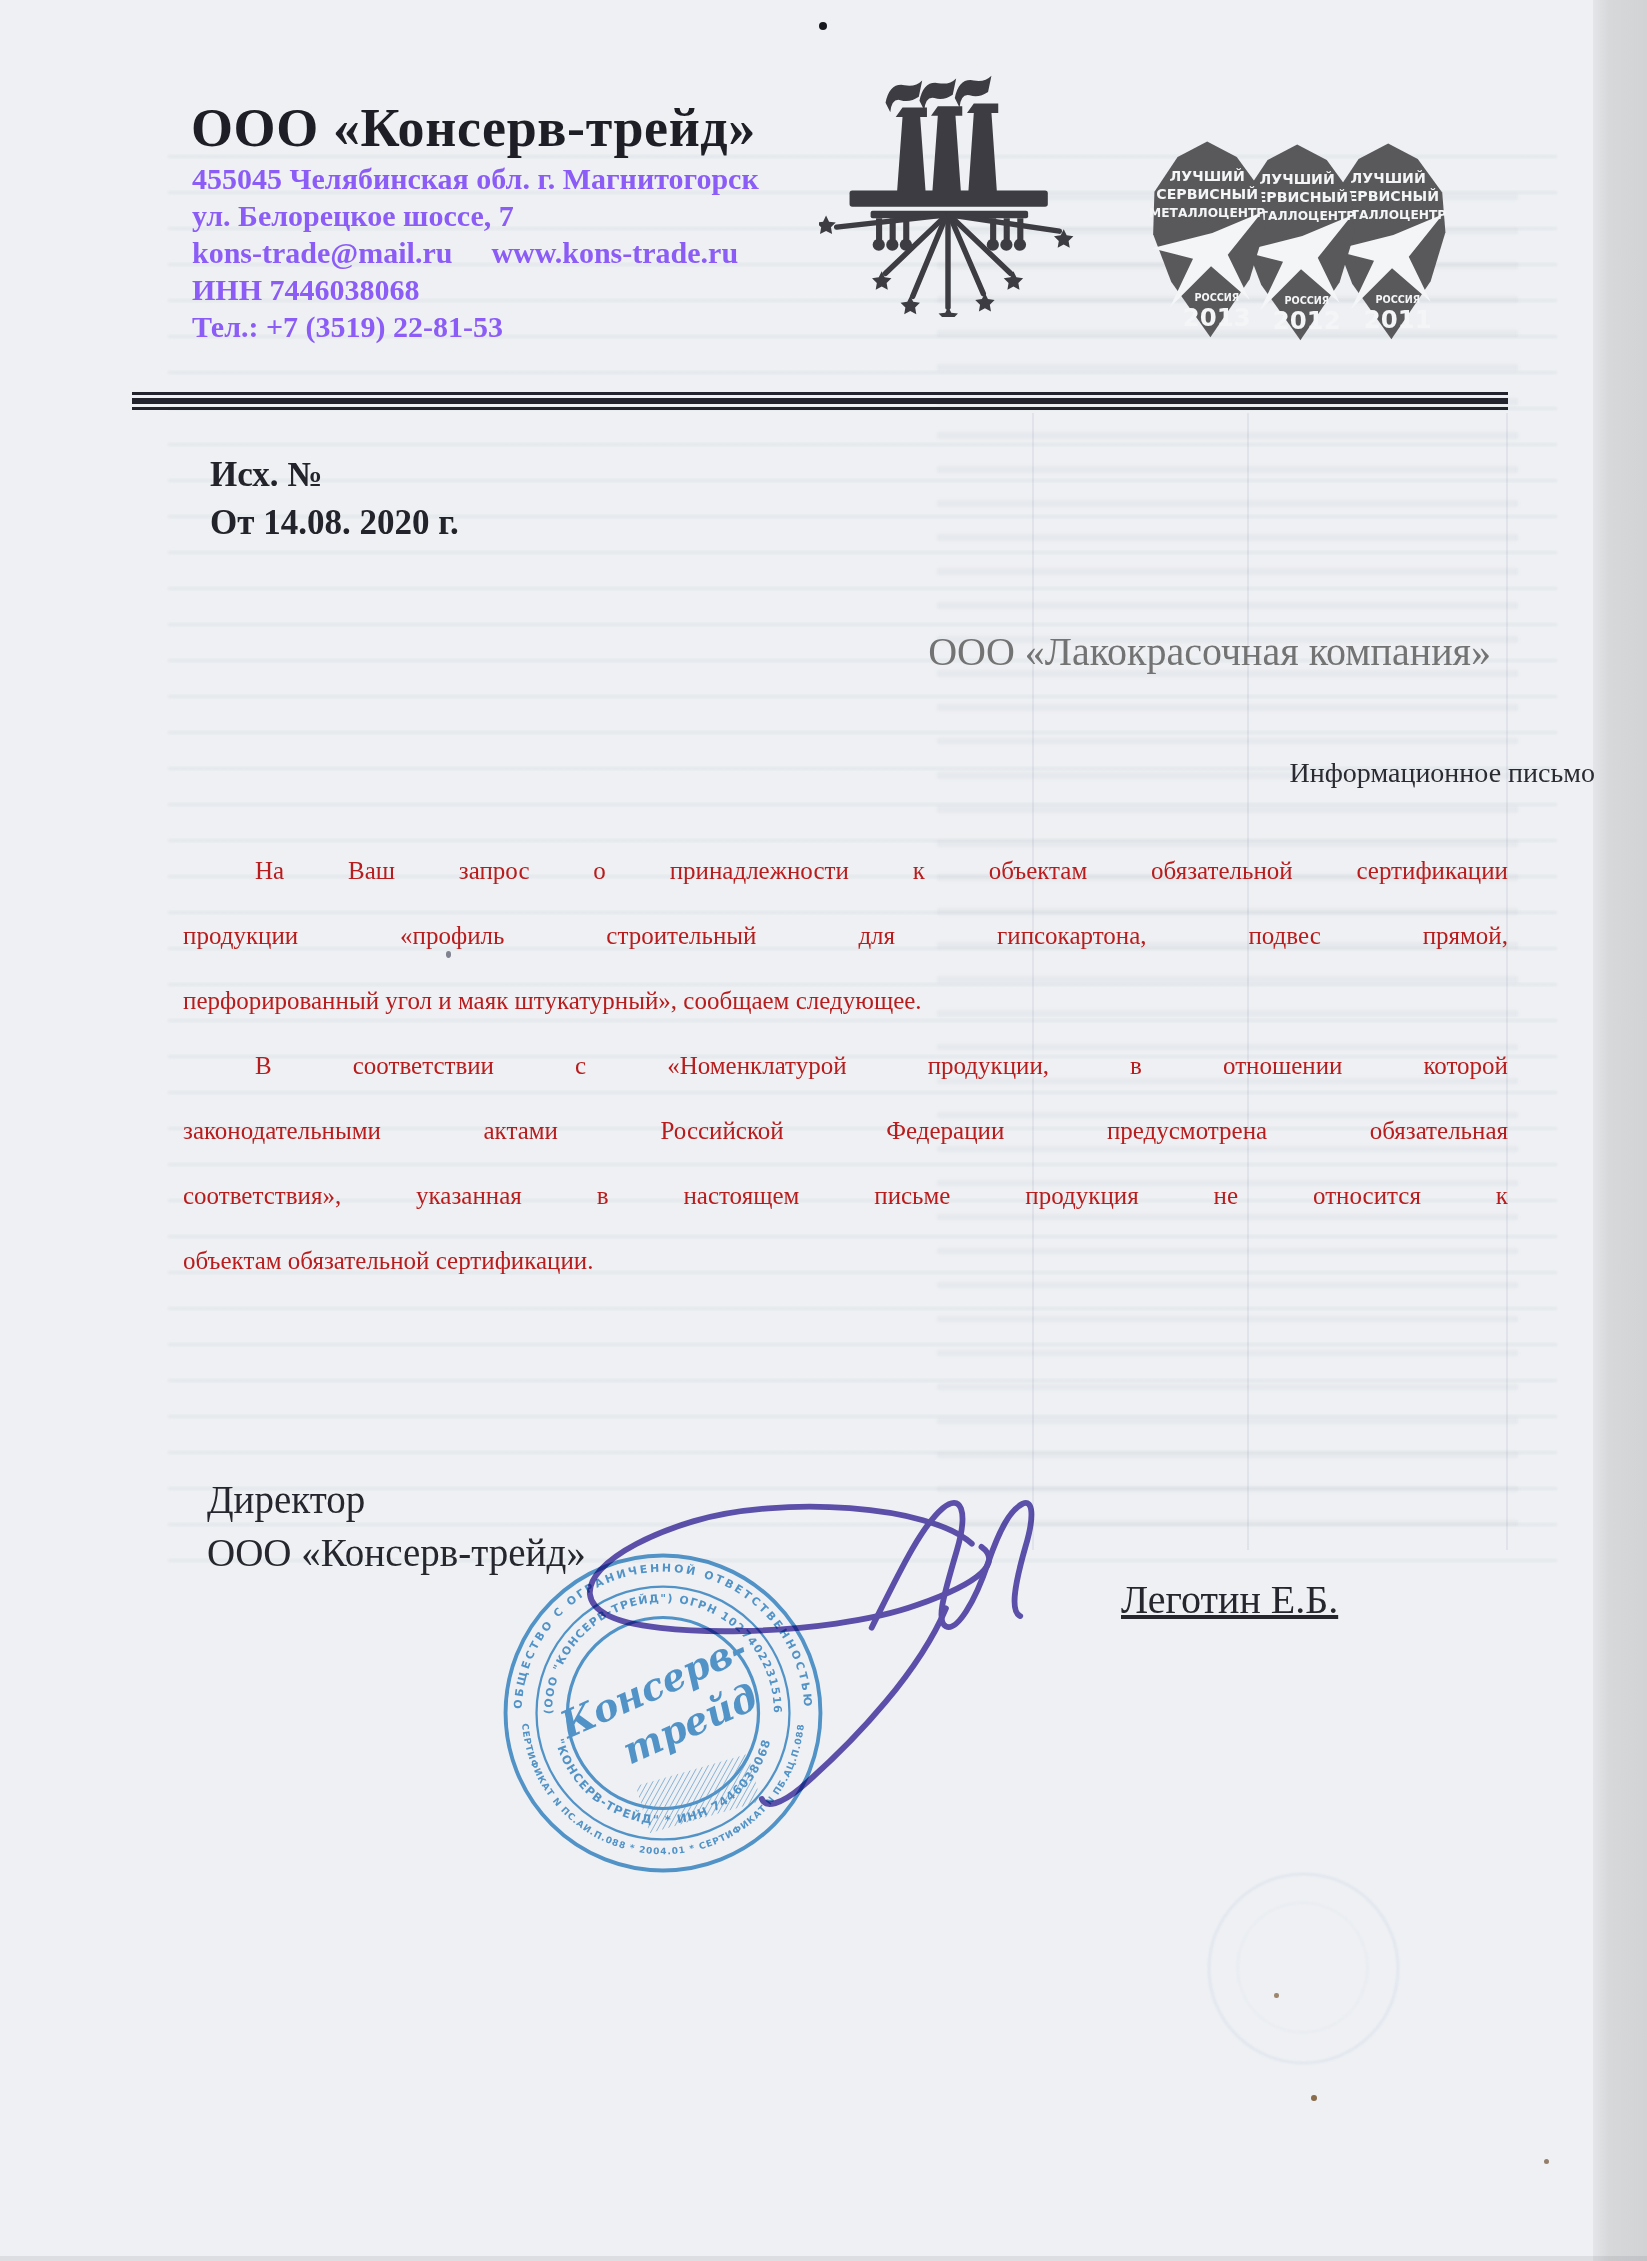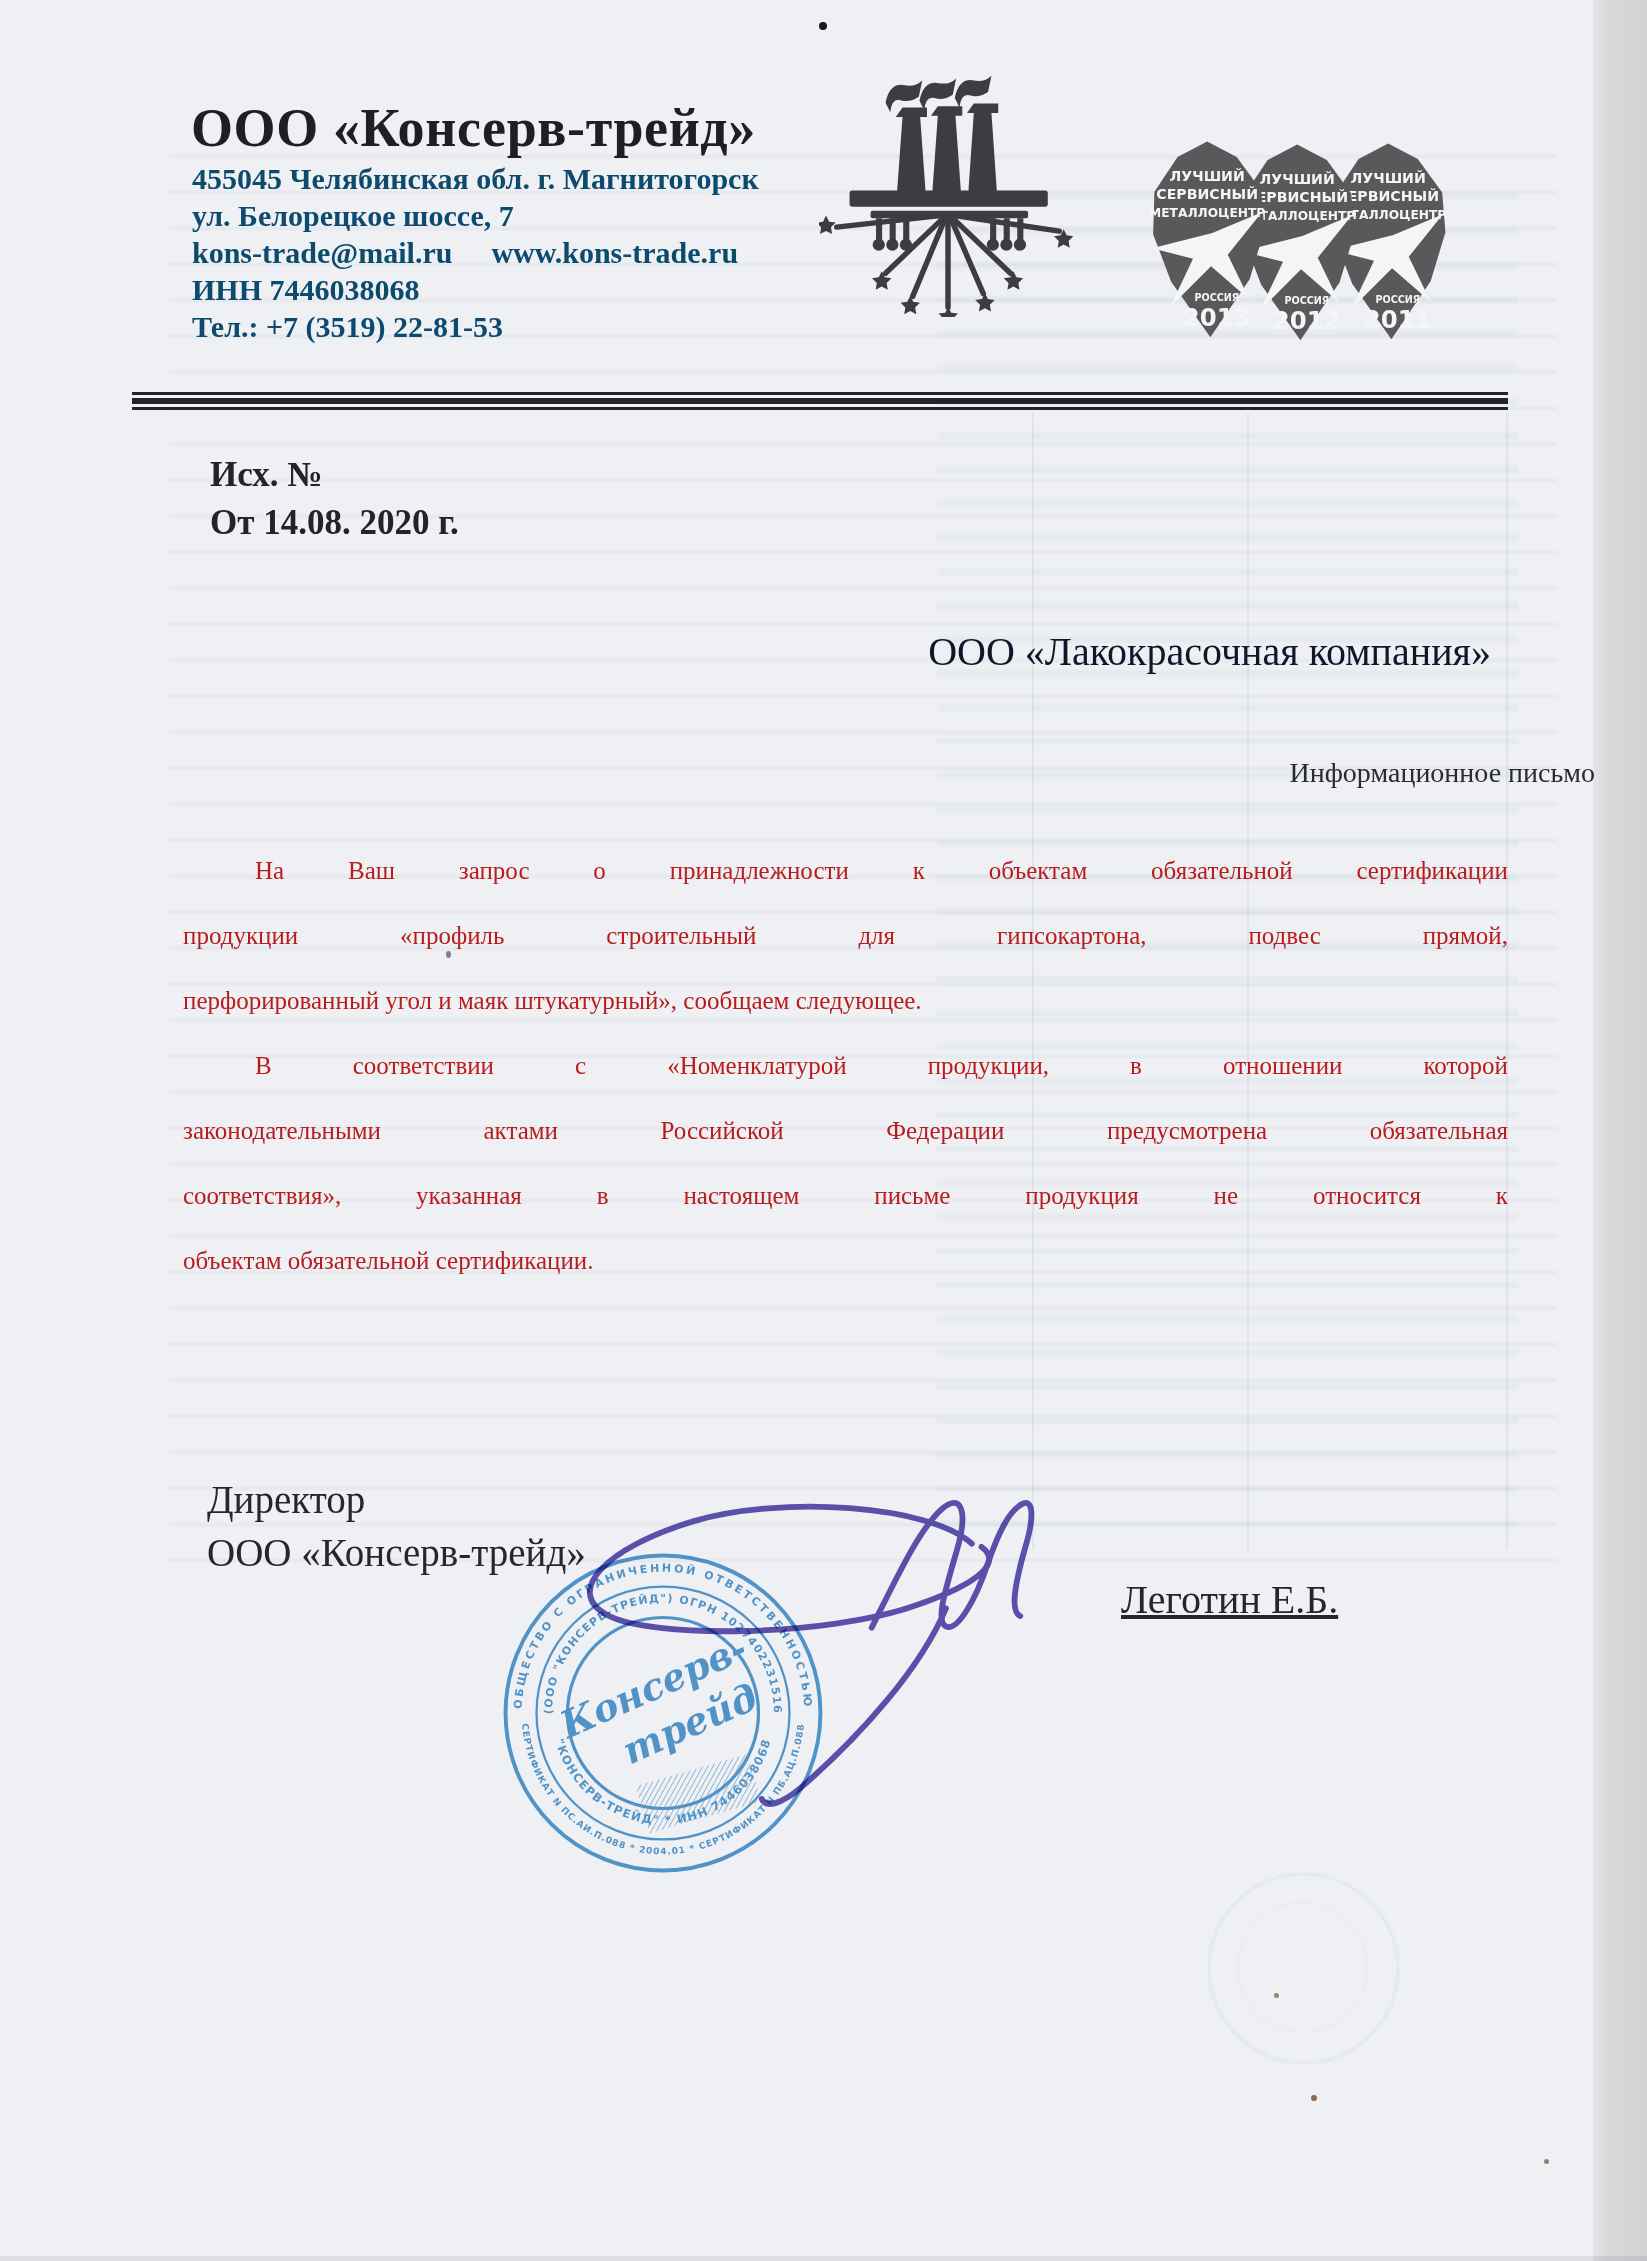--- a/index.html
+++ b/index.html
@@ -18,41 +18,41 @@
     filter:blur(1px);}
   .bleed-rows2{left:937px;top:194px;width:581px;height:1356px;z-index:1;
     background:repeating-linear-gradient(to bottom,rgba(104,118,148,.055) 0 6.5px,rgba(104,118,148,0) 6.5px 34px);
     filter:blur(1.6px);}
   .bleed-vline{top:413px;width:1.9px;height:1137px;background:rgba(110,122,152,.10);z-index:1;filter:blur(0.6px);}
   .bleed-stamp{left:1208px;top:1873px;width:187px;height:187px;border:2.6px solid rgba(90,130,200,.10);border-radius:50%;z-index:1;filter:blur(1.3px);}
   .bleed-stamp-inner{left:1237px;top:1902px;width:129px;height:129px;border:1.9px solid rgba(90,130,200,.08);border-radius:50%;z-index:1;filter:blur(1.3px);}
   .speck{border-radius:50%;z-index:4;}
   
   .company-title{left:191px;top:97px;font-size:54px;font-weight:bold;letter-spacing:0.6px;color:#1e1e26;z-index:3;}
-  .company-details{left:192px;top:160px;font-size:30px;font-weight:bold;line-height:37px;color:#0c4a6e;z-index:3;}
+  .company-details{left:192px;top:160px;font-size:30px;font-weight:bold;line-height:37px;color:#8b5cf6;z-index:3;}
   .company-details .row{white-space:nowrap;}
   .website{margin-left:39px;}
   
   .factory-logo{left:819px;top:72px;z-index:3;}
   .top-dot{left:819px;top:22px;width:8.4px;height:8.4px;background:#17171f;border-radius:50%;z-index:3;}
   
   .badge{top:140px;z-index:3;}
   .badge.b1{left:1148px;z-index:5;}
   .badge.b2{left:1238px;top:143px;z-index:4;}
   .badge.b3{left:1329px;top:142px;z-index:3;}
   
   .sep{left:132px;top:392px;width:1376px;z-index:3;}
   .sep .l1{height:3.2px;background:#23232e;}
   .sep .g{height:3.2px;}
   .sep .l2{height:5.2px;background:#23232e;}
   .sep .l3{height:3.2px;background:#23232e;}
   
   .ref-block{left:210px;top:451px;font-size:35px;font-weight:bold;line-height:48px;color:#23232c;z-index:3;}
   
-  .recipient{right:156px;top:628px;font-size:40px;color:#0f172a;z-index:3;}
+  .recipient{right:156px;top:628px;font-size:40px;color:#737373;z-index:3;}
   .letter-title{left:0;top:757px;width:1595px;text-align:right;font-size:28px;color:#2a2a32;z-index:3;}
   
   .body-text{left:183px;top:838px;width:1325px;font-size:25px;color:#b91c1c;z-index:3;text-justify:inter-word;}
   .body-text .line{height:65px;line-height:65px;white-space:normal;}
   .body-text .jst{text-align:justify;text-align-last:justify;}
   .body-text .ind{text-indent:72px;}
   
   .sig-left{left:207px;top:1473px;font-size:39px;line-height:53px;color:#26262e;z-index:3;}
   .signer-name{left:1121px;top:1576px;font-size:40px;color:#26262e;z-index:3;text-decoration:underline;}
   .stamp-svg{left:495px;top:1542px;z-index:6;opacity:.88;mix-blend-mode:multiply;}

